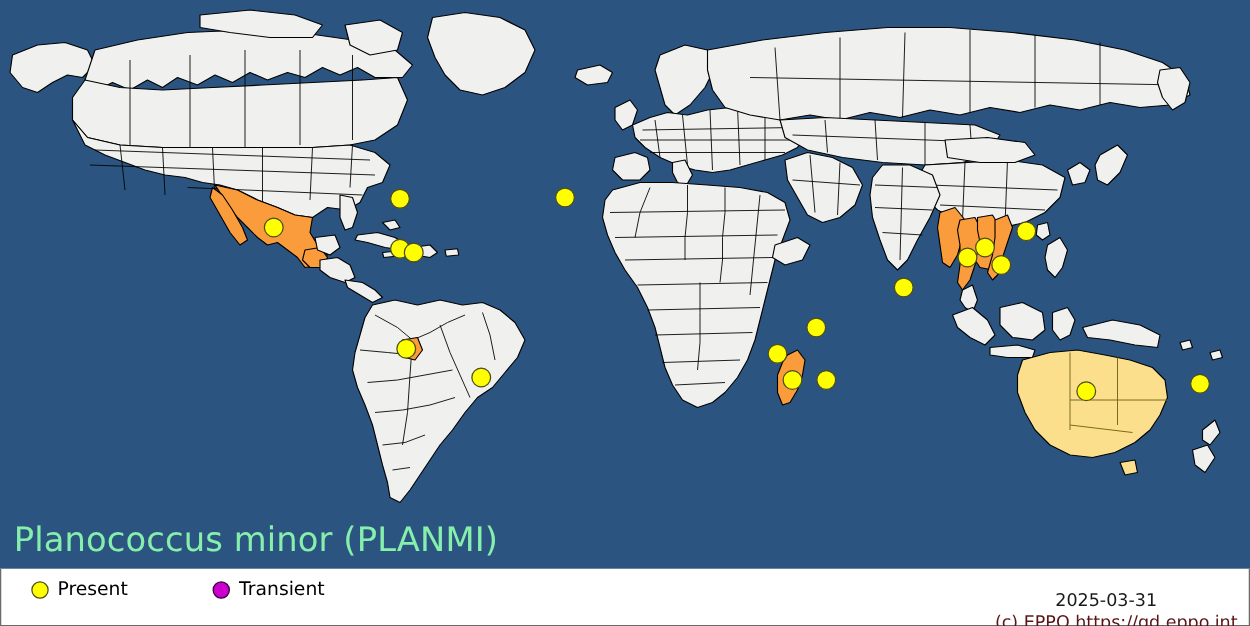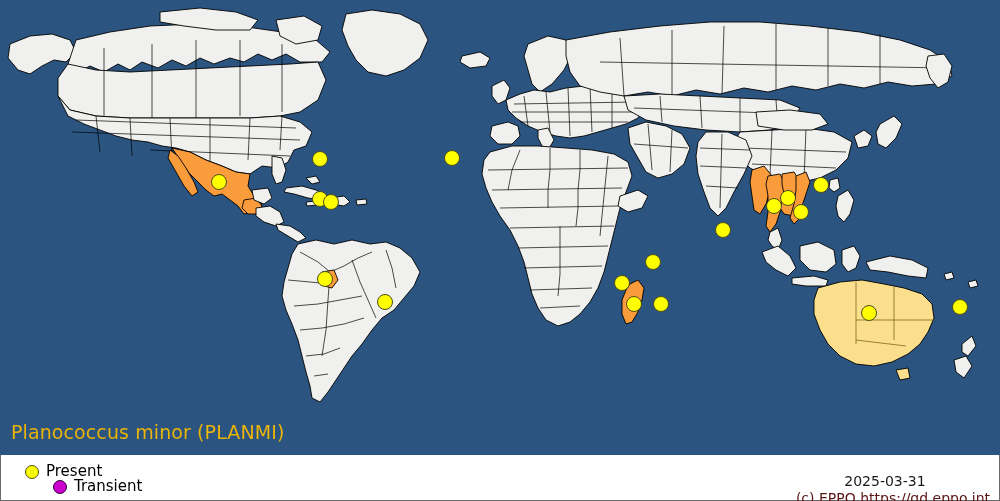--- a/index.html
+++ b/index.html
@@ -73,22 +73,22 @@
     top: 410px;
     width: 1000px;
     height: 45px;
     background: #2b5580;
     display: flex;
     align-items: center;
     box-sizing: border-box;
     padding-left: 11px;
   }
   #title-text {
-    color: #eab308;
-    font-size: 19px;
+    color: #86efac;
+    font-size: 27px;
     line-height: 1;
     letter-spacing: 0.1px;
     white-space: nowrap;
   }
 
   
   #footer {
     position: absolute;
     left: 0;
     top: 455px;
@@ -99,21 +99,20 @@
     border-top: none;
     box-sizing: border-box;
   }
   #legend {
     position: absolute;
     left: 24px;
     top: 9px;
     display: flex;
     align-items: center;
     gap: 0px;
-    flex-direction: column;
   }
   .legend-item {
     display: flex;
     align-items: center;
     white-space: nowrap;
   }
   .legend-item.first { margin-right: 68px; }
   .legend-dot {
     width: 14px;
     height: 14px;

